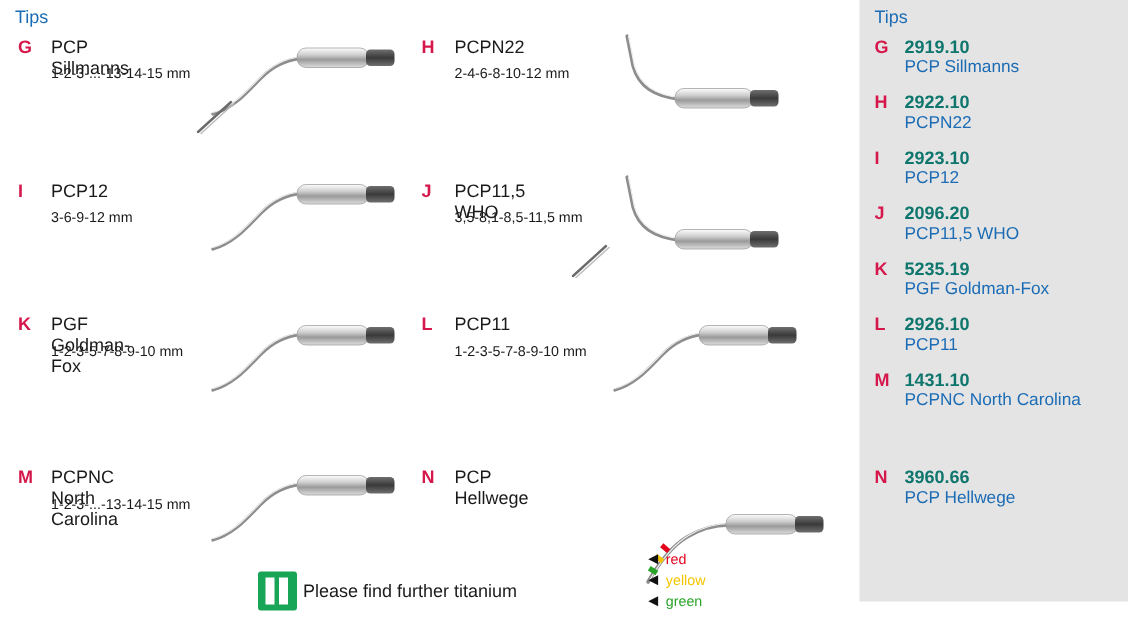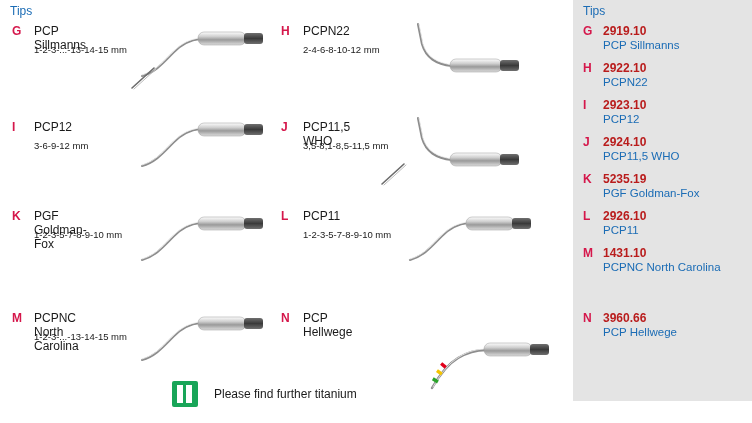--- a/index.html
+++ b/index.html
@@ -106,21 +106,21 @@
     letter-spacing: 0.5px;
   }
 
   
   .note {
     position: absolute;
     left: 172px;
     top: 381px;
     display: flex;
     align-items: center;
-    gap: 16px;
+    gap: 4px;
   }
   .note-mark {
     width: 26px;
     height: 26px;
     background: #18a558;
     position: relative;
     border-radius: 2px;
     flex: 0 0 auto;
   }
   .note-mark::before,
@@ -192,21 +192,21 @@
     font-size: 12px;
     font-weight: bold;
     color: #d5174b;
   }
   .ref .r-code {
     position: absolute;
     left: 20px;
     top: 0;
     font-size: 12px;
     font-weight: bold;
-    color: #b91c1c;
+    color: #0f766e;
   }
   .ref .r-name {
     position: absolute;
     left: 20px;
     top: 15px;
     font-size: 11.5px;
     color: #1b6cb5;
     white-space: nowrap;
   }
 </style>
@@ -354,20 +354,31 @@
         <path d="M14 58 C22 44 30 34 40 28 C50 22 58 20 68 20" fill="none" stroke="#8d8d8d" stroke-width="2.4" stroke-linecap="round"></path>
         <path d="M15 57 C23 43 31 33 41 27 C51 21 59 19 69 19" fill="none" stroke="#efefef" stroke-width="0.8" stroke-linecap="round"></path>
         <rect x="66" y="13" width="48" height="13" rx="6" fill="url(#hg1)" stroke="#9b9b9b" stroke-width="0.5"></rect>
         <rect x="112" y="14" width="19" height="11" rx="3" fill="url(#tipg1)"></rect>
         <rect x="16" y="48" width="3.4" height="6" fill="#2aa32a" transform="rotate(-58 17 51)"></rect>
         <rect x="20" y="40" width="3.4" height="6" fill="#f5c400" transform="rotate(-55 21 43)"></rect>
         <rect x="24" y="33" width="3.4" height="6" fill="#e2001a" transform="rotate(-50 25 36)"></rect>
       </svg>
     </div>
 
+    <div class="callouts">
+      <div class="callout" style="left:0px; top:0px; color:#e2001a;">
+        <span class="arrow">◄</span><span>red</span>
+      </div>
+      <div class="callout" style="left:0px; top:14px; color:#f5c400;">
+        <span class="arrow">◄</span><span>yellow</span>
+      </div>
+      <div class="callout" style="left:0px; top:28px; color:#2aa32a;">
+        <span class="arrow">◄</span><span>green</span>
+      </div>
+    </div>
 
     <div class="note">
       <div class="note-mark"></div>
       <div class="note-text">
         <div>Please find further titanium</div>
       </div>
     </div>
   </div>
 
   <div class="right-pane">
@@ -386,21 +397,21 @@
     </div>
 
     <div class="ref" style="top:98px;">
       <span class="r-letter">I</span>
       <span class="r-code">2923.10</span>
       <span class="r-name">PCP12</span>
     </div>
 
     <div class="ref" style="top:135px;">
       <span class="r-letter">J</span>
-      <span class="r-code">2924.10</span>
+      <span class="r-code">2096.20</span>
       <span class="r-name">PCP11,5 WHO</span>
     </div>
 
     <div class="ref" style="top:172px;">
       <span class="r-letter">K</span>
       <span class="r-code">5235.19</span>
       <span class="r-name">PGF Goldman-Fox</span>
     </div>
 
     <div class="ref" style="top:209px;">

